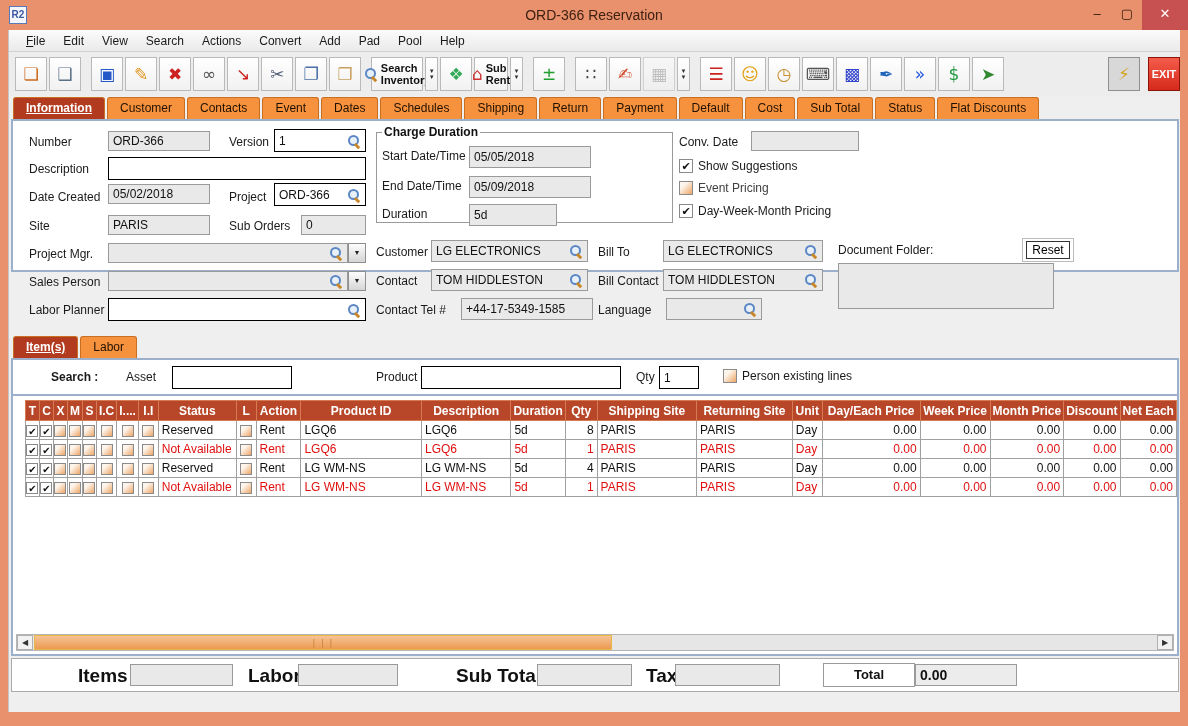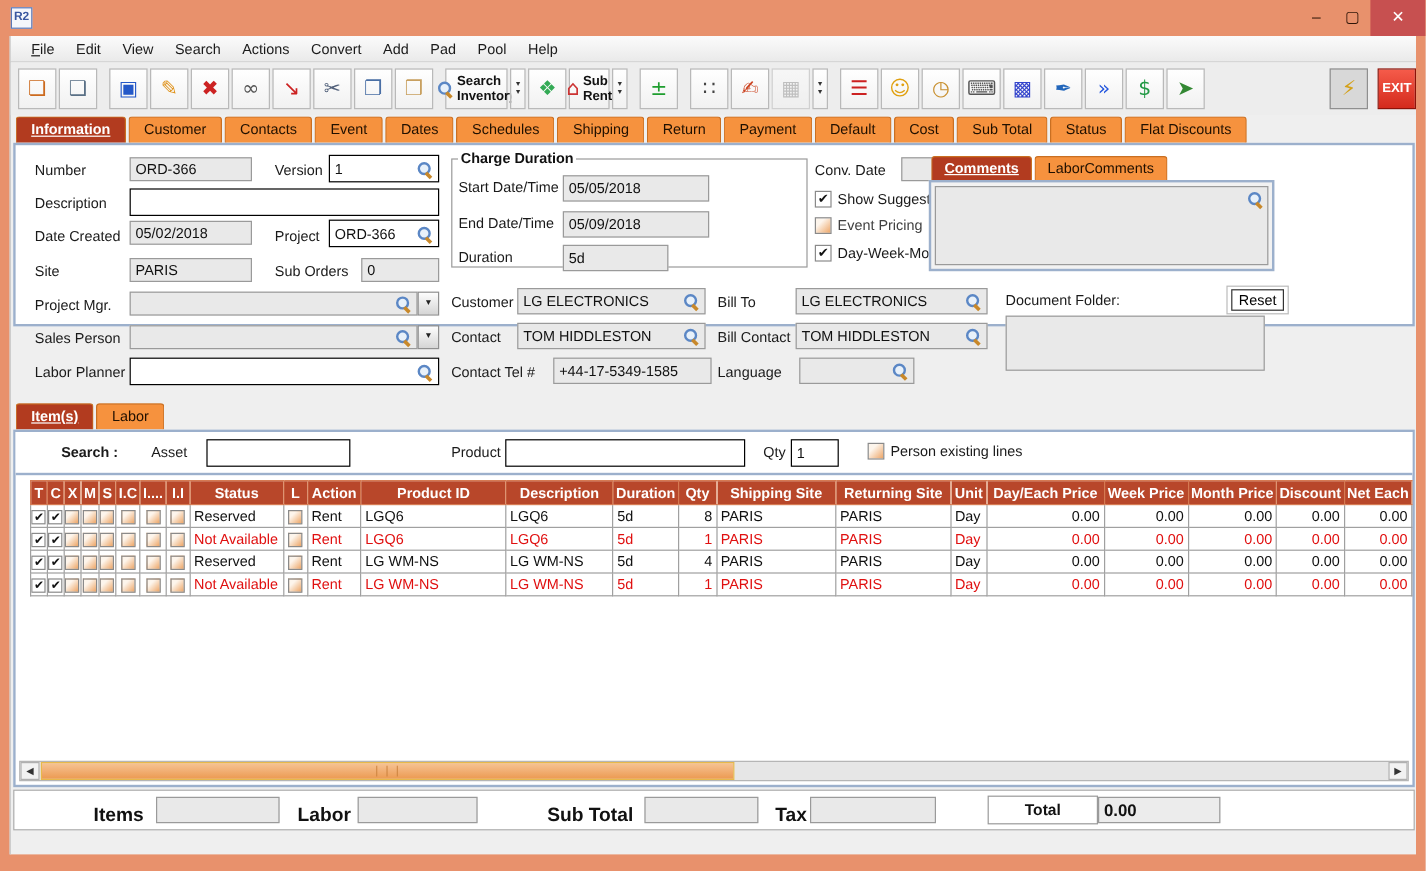--- a/index.html
+++ b/index.html
@@ -97,30 +97,31 @@
   tr.hlrow td.hl-r { border-right:2px solid #8B1208; }
 
   
   #hscroll { position:absolute; left:3px; right:3px; bottom:3px; height:17px; background:#E6E6E6; border:1px solid #b5b5b5; }
   .scroll-arrow { position:absolute; top:0; width:16px; height:15px; background:#f2f2f2; border:1px solid #b0b0b0; font-size:8px; text-align:center; line-height:14px; color:#333; }
   #hs-left { left:0; } #hs-right { right:0; }
   #hs-thumb { position:absolute; left:17px; top:0; width:578px; height:15px; background:linear-gradient(#f6c394,#ec9a52); border:1px solid #e8b84a; display:flex; align-items:center; justify-content:center; }
   #hs-thumb .grip { color:#c97f3a; font-size:9px; letter-spacing:1px; }
 
   
-  .tot-lbl { position:absolute; top:12px; font-weight:bold; font-size:16px; color:#111; }
+  .tot-lbl { position:absolute; top:6px; font-weight:bold; font-size:19px; color:#111; }
   .tot-field { position:absolute; top:5px; height:22px; background:#E9E9E9; border:1px solid #9a9a9a; }
   #total-btn { position:absolute; left:811px; top:4px; width:92px; height:24px; background:#fff; border:1px solid #9a9a9a; text-align:center; font-weight:bold; font-size:13px; line-height:22px; }
   #total-value { left:903px; width:102px; background:#ECECEC; font-weight:bold; font-size:14px; line-height:20px; padding:0 4px; }
 </style>
 </head>
 <body>
 
 <div id="titlebar">
   <div id="app-icon">R2</div>
+  <div id="title-text">ORD-366 Reservation</div>
   <div id="win-controls">
     <div class="winbtn">–</div>
     <div class="winbtn">▢</div>
     <div class="winbtn close">✕</div>
   </div>
 </div>
 
 <div id="content">
 
   <div id="menubar">
@@ -334,29 +335,20 @@
     </div>
     <div class="cbrow disabled" style="left:666px;top:60px">
       <span class="cbx tan"></span>
       <span class="cblabel">Event Pricing</span>
     </div>
     <div class="cbrow" style="left:666px;top:83px">
       <span class="cbx checked"></span>
       <span class="cblabel">Day-Week-Month Pricing</span>
     </div>
 
-    <div id="comments-wrap">
-      <div id="comments-tabs">
-          <div class="tab active">Comments</div>
-          <div class="tab">LaborComments</div>
-        </div>
-      <div id="comments-outer">
-        <div id="comments-box"><span class="mag"></span><span></span></div>
-      </div>
-    </div>
 
     <div class="lbl" style="left:825px;top:122px">Document Folder:</div>
     <div id="reset-wrap">
       <button id="reset-btn">Reset</button>
     </div>
     <div id="docfolder-box"><span></span></div>
 
     <div class="lbl" style="left:363px;top:124px">Customer</div>
     <div class="field" style="left:418px;top:119px;width:157px;height:22px">
         <span class="val">LG ELECTRONICS</span>

